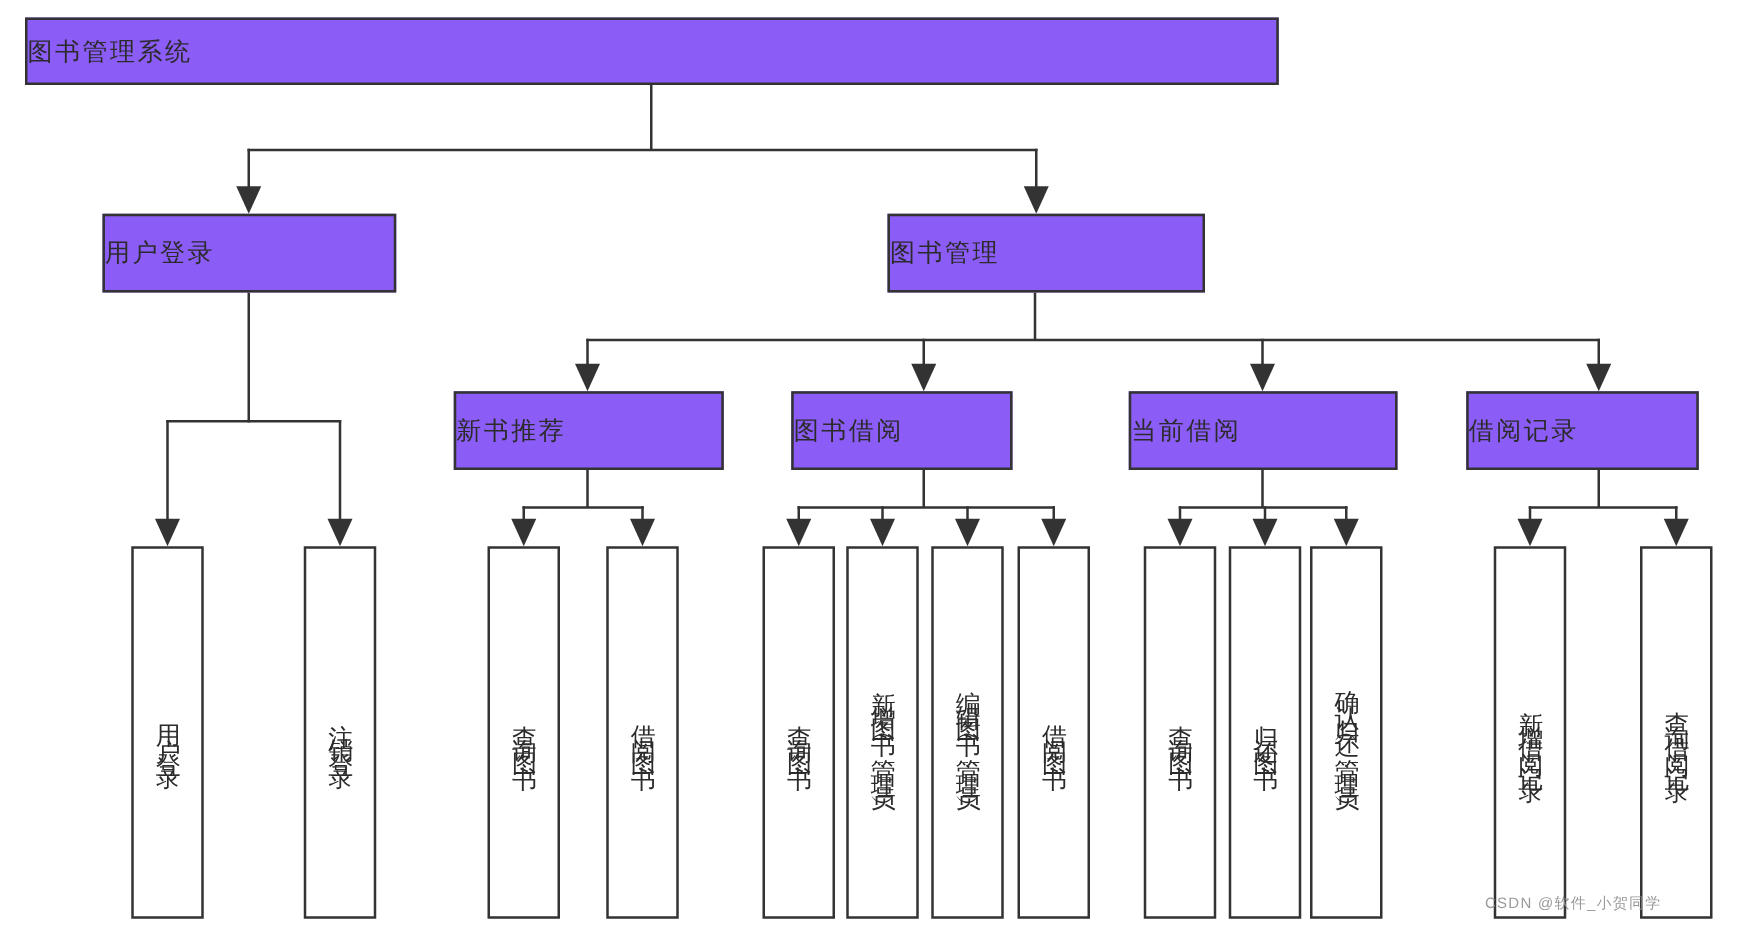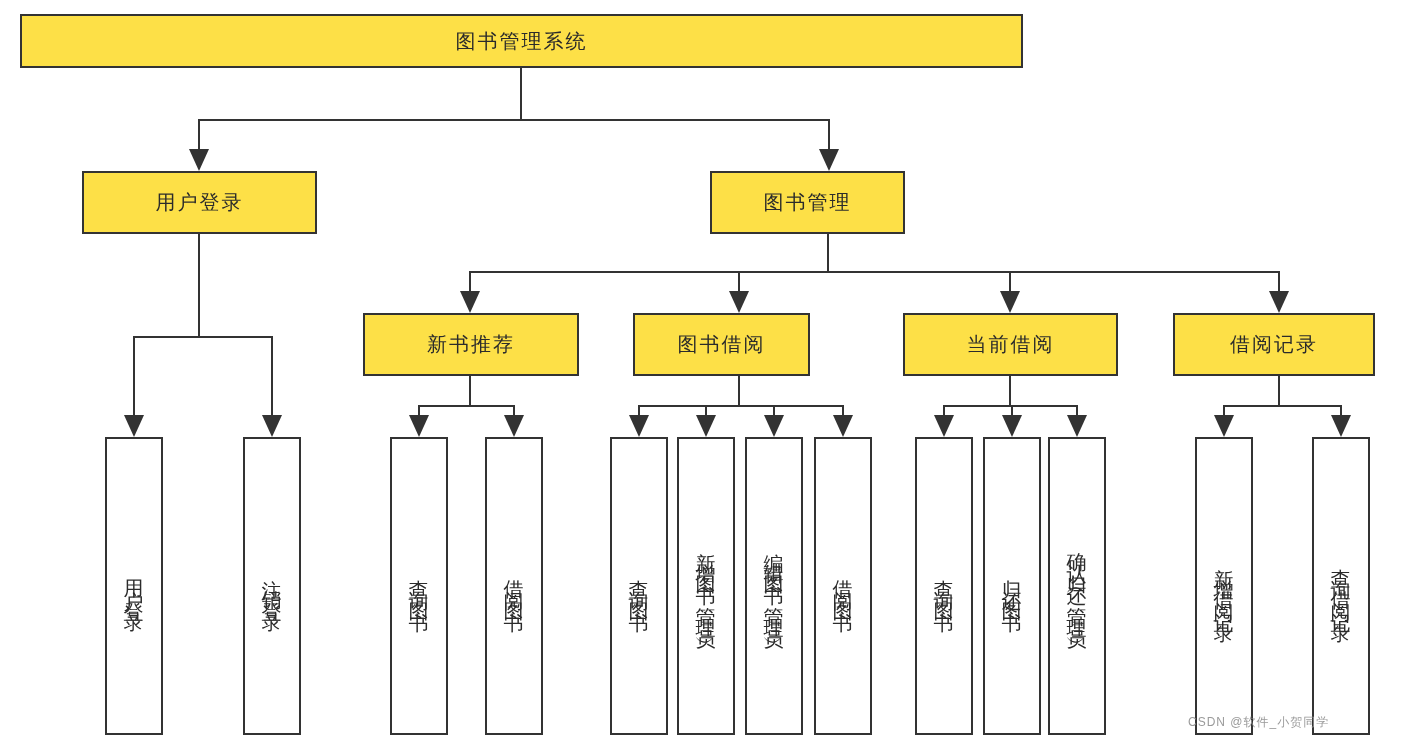--- a/index.html
+++ b/index.html
@@ -6,26 +6,26 @@
   #canvas {
     position:relative;
     width:1405px; height:747px;
     background:#ffffff;
     font-family:"Liberation Sans","DejaVu Sans",sans-serif;
     color:#2b2b2b;
     overflow:hidden;
   }
   .box {
     position:absolute;
-    background:#fde047;
+    background:#8b5cf6;
     border:2px solid #333333;
     box-sizing:border-box;
     display:flex;
     align-items:center;
-    justify-content:center;
+    justify-content:flex-start;
     font-size:20px;
     letter-spacing:2px;
     color:#2b2b2b;
     z-index:2;
   }
   .vbox {
     position:absolute;
     background:#fff;
     border:2px solid #333333;
     box-sizing:border-box;
@@ -74,21 +74,21 @@
   <div class="vl" style="left:520px;top:68px;width:2px;height:52px;"></div>
   <div class="hl" style="left:198px;top:119px;width:632px;height:2px;"></div>
   <div class="vl" style="left:198px;top:119px;width:2px;height:33px;"></div>
   <div class="ar" style="left:189px;top:149px;"></div>
   <div class="vl" style="left:828px;top:119px;width:2px;height:33px;"></div>
   <div class="ar" style="left:819px;top:149px;"></div>
 
   <div class="box" style="left:82px;top:171px;width:235px;height:63px;">
     <span>用户登录</span>
   </div>
-  <div class="box" style="left:710px;top:171px;width:195px;height:63px;">
+  <div class="box" style="left:710px;top:171px;width:254px;height:63px;">
     <span>图书管理</span>
   </div>
 
   <div class="vl" style="left:198px;top:234px;width:2px;height:104px;"></div>
   <div class="hl" style="left:133px;top:336px;width:140px;height:2px;"></div>
   <div class="vl" style="left:133px;top:336px;width:2px;height:82px;"></div>
   <div class="ar" style="left:124px;top:415px;"></div>
   <div class="vl" style="left:271px;top:336px;width:2px;height:82px;"></div>
   <div class="ar" style="left:262px;top:415px;"></div>
 
@@ -105,21 +105,21 @@
 
   <div class="box" style="left:363px;top:313px;width:216px;height:63px;">
     <span>新书推荐</span>
   </div>
   <div class="box" style="left:633px;top:313px;width:177px;height:63px;">
     <span>图书借阅</span>
   </div>
   <div class="box" style="left:903px;top:313px;width:215px;height:63px;">
     <span>当前借阅</span>
   </div>
-  <div class="box" style="left:1173px;top:313px;width:202px;height:63px;">
+  <div class="box" style="left:1173px;top:313px;width:186px;height:63px;">
     <span>借阅记录</span>
   </div>
 
   <div class="vl" style="left:469px;top:376px;width:2px;height:30px;"></div>
   <div class="hl" style="left:418px;top:405px;width:97px;height:2px;"></div>
   <div class="vl" style="left:418px;top:405px;width:2px;height:13px;"></div>
   <div class="ar" style="left:409px;top:415px;"></div>
   <div class="vl" style="left:513px;top:405px;width:2px;height:13px;"></div>
   <div class="ar" style="left:504px;top:415px;"></div>
 

